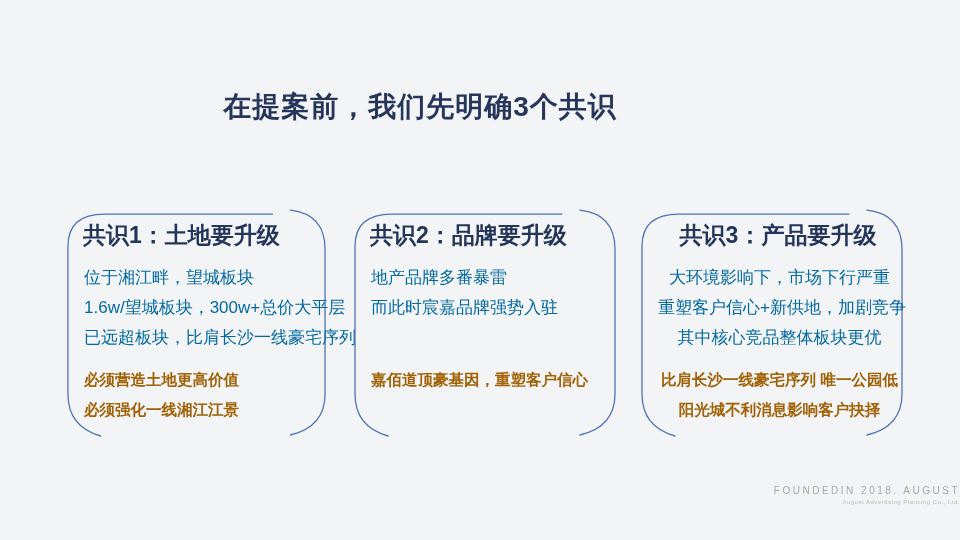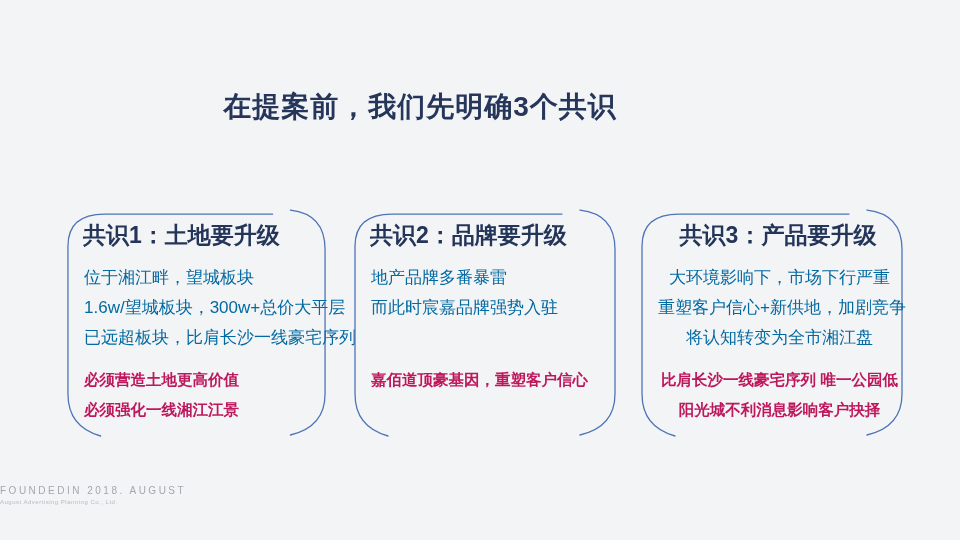--- a/index.html
+++ b/index.html
@@ -65,28 +65,28 @@
     color: #0369a1;
   }
   .card-conclusion {
     position: absolute;
     top: 161px;
     left: 21px;
     right: 6px;
     font-size: 15.5px;
     line-height: 30px;
     font-weight: bold;
-    color: #be185d;
+    color: #a16207;
   }
   .body-line, .conclusion-line { white-space: nowrap; }
   .footer {
     position: absolute;
     left: 0;
     width: 960px;
-    text-align: left;
+    text-align: right;
   }
   .footer-main {
     top: 485px;
     font-size: 10px;
     letter-spacing: 2.5px;
     color: #a3a7ae;
   }
   .footer-sub {
     top: 499px;
     font-size: 6px;
@@ -133,21 +133,21 @@
 
 <div class="card card-3">
   <svg class="card-frame" viewBox="0 0 270 232" preserveAspectRatio="none" aria-hidden="true">
     <path d="M 38 231 Q 5 222 5 189 L 5 42 Q 5 10 42 10 L 212 10"></path>
     <path d="M 230 6 Q 265 10 265 45 L 265 189 Q 265 222 230 230"></path>
   </svg>
   <div class="card-header">共识3：产品要升级</div>
   <div class="card-body">
     <div class="body-line">大环境影响下，市场下行严重</div>
     <div class="body-line">重塑客户信心+新供地，加剧竞争</div>
-    <div class="body-line">将认知转变为全市湘江盘</div>
+    <div class="body-line">其中核心竞品整体板块更优</div>
   </div>
   <div class="card-conclusion">
     <div class="conclusion-line">比肩长沙一线豪宅序列  唯一公园低</div>
     <div class="conclusion-line">阳光城不利消息影响客户抉择</div>
   </div>
 </div>
 
 <div class="footer footer-main">FOUNDEDIN 2018. AUGUST</div>
 <div class="footer footer-sub">August Advertising Planning Co., Ltd.</div>
 

